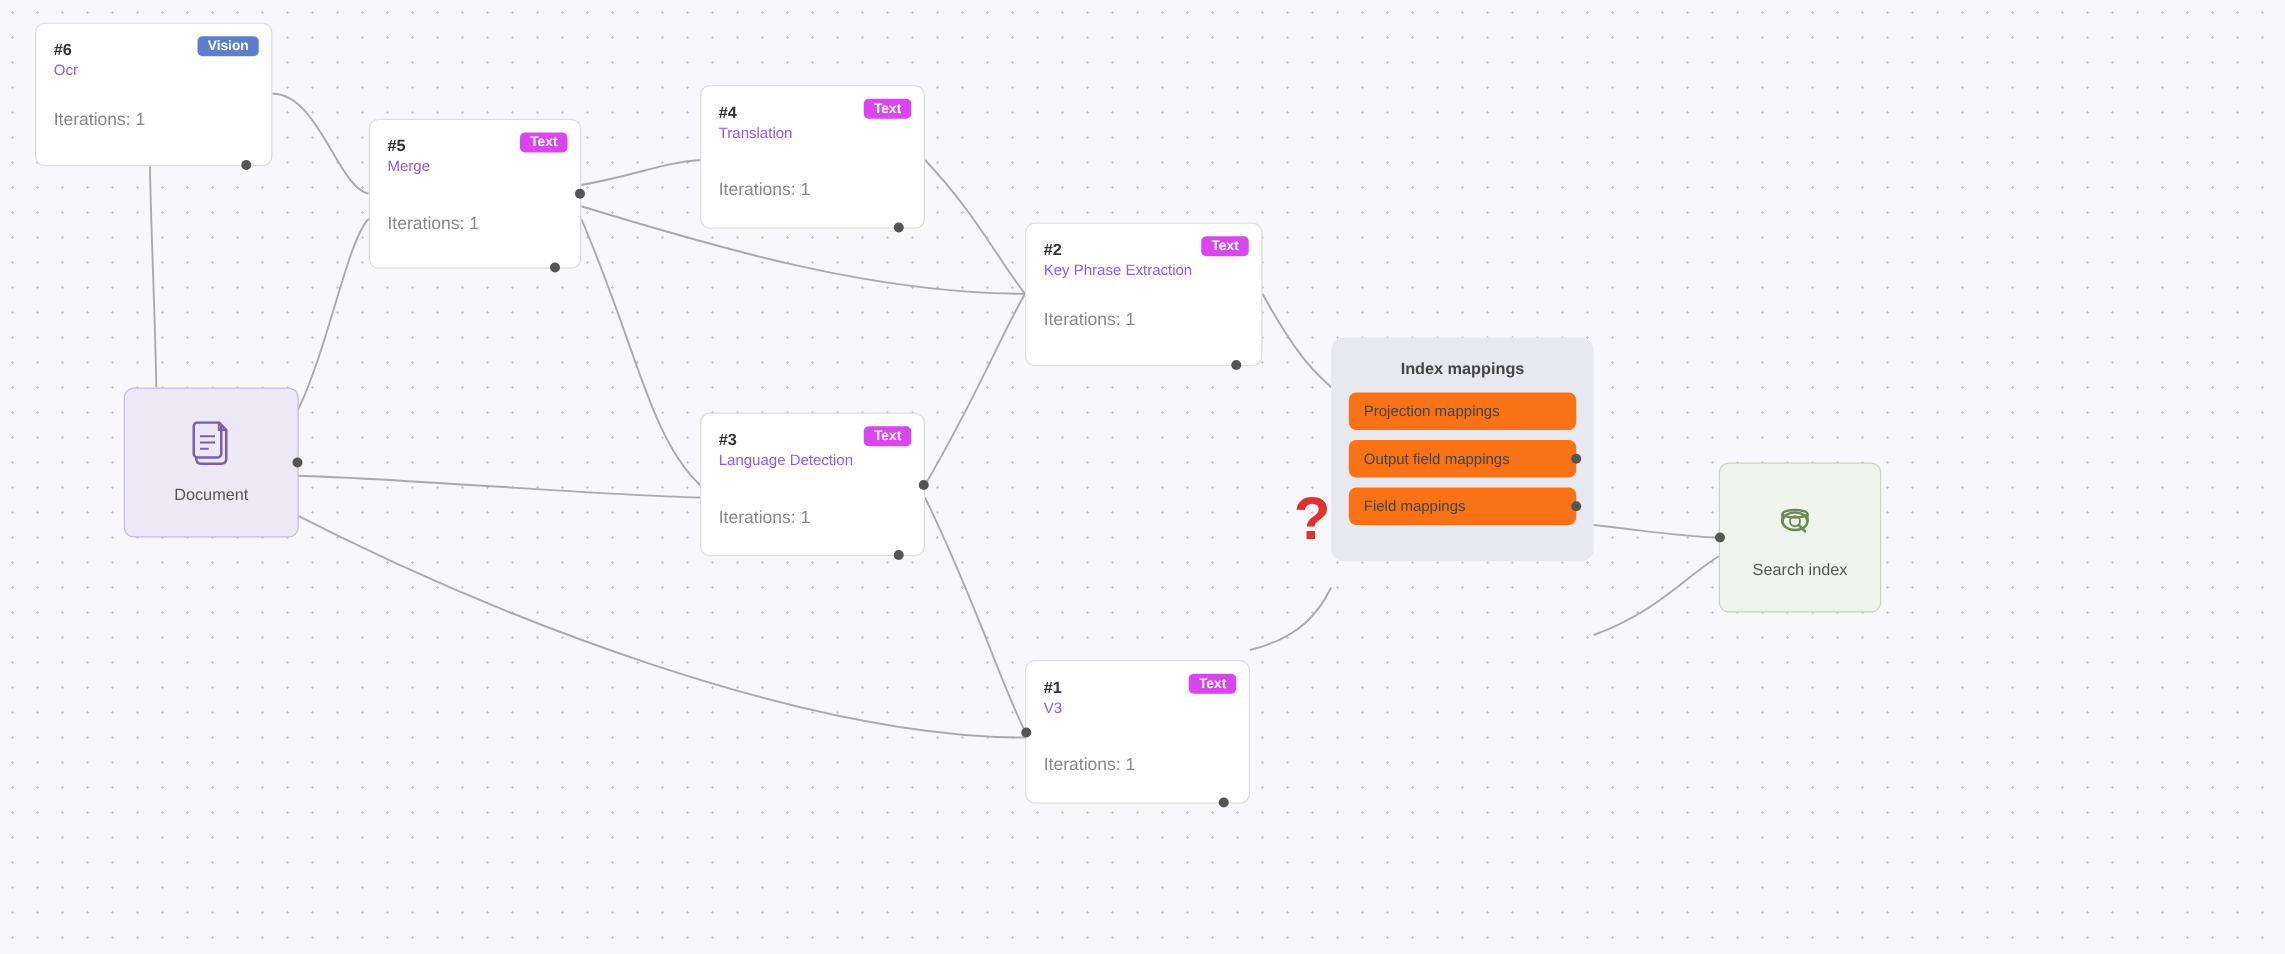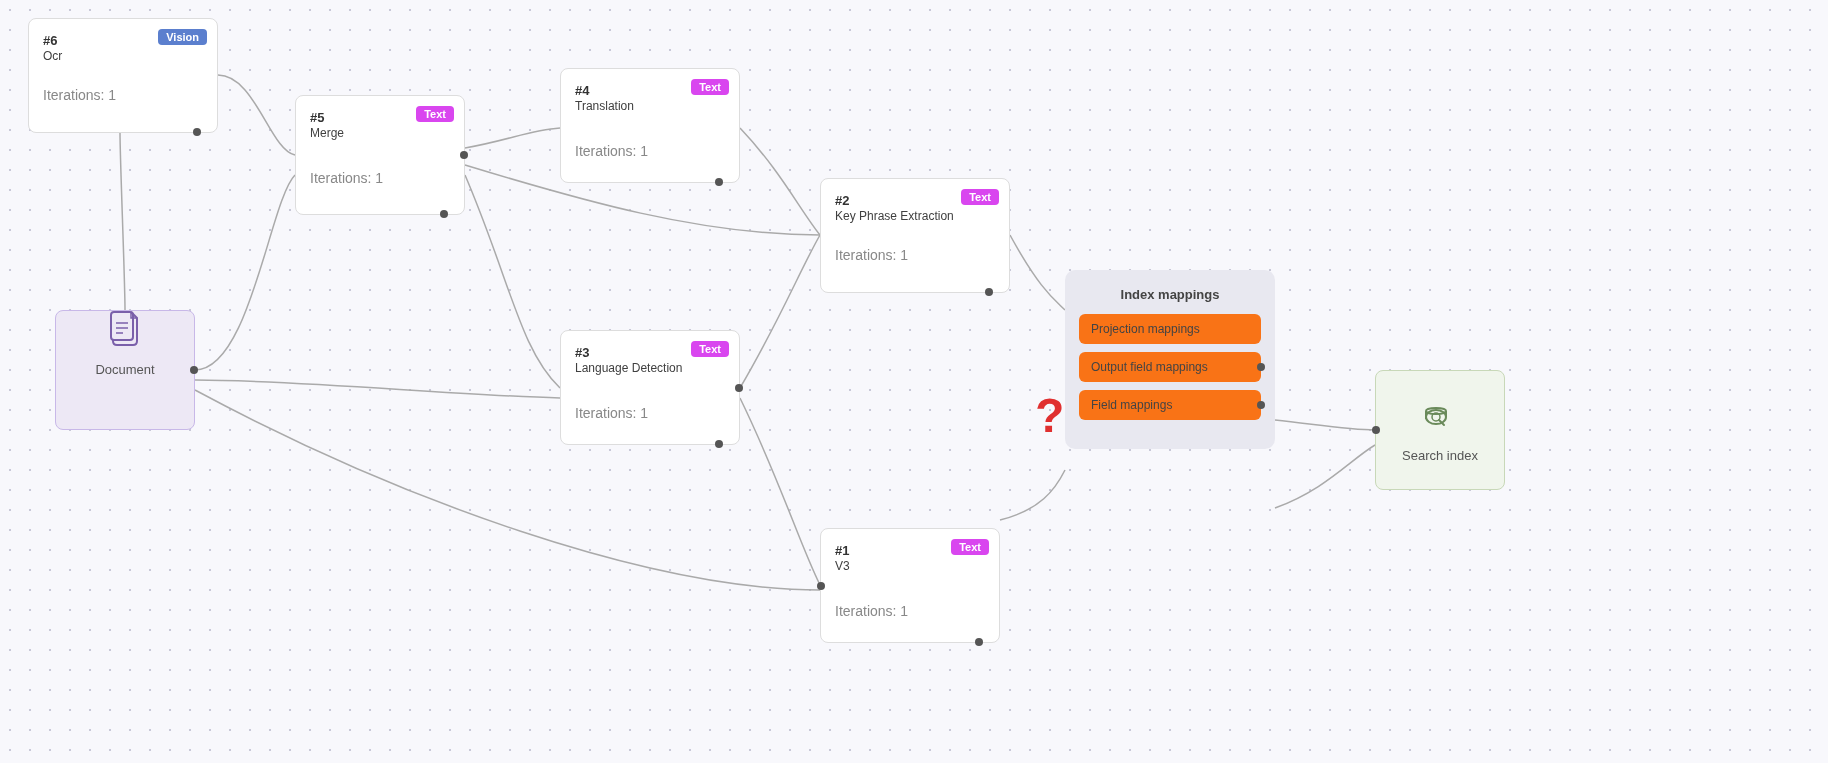--- a/index.html
+++ b/index.html
@@ -25,21 +25,21 @@
 
     .node-title {
       font-size: 13px;
       font-weight: 600;
       color: #333;
       margin-bottom: 2px;
     }
 
     .node-subtitle {
       font-size: 12px;
-      color: #404040;
+      color: #8b5cf6;
       margin-bottom: 8px;
     }
 
     .node-iterations {
       font-size: 14px;
       color: #888;
     }
 
     .badge {
       display: inline-block;
@@ -59,21 +59,23 @@
     .node-document {
       position: absolute;
       background: #ede8f5;
       border: 1px solid #c8b8e8;
       border-radius: 8px;
       width: 140px;
       height: 120px;
       display: flex;
       flex-direction: column;
       align-items: center;
+      justify-content: center;
       gap: 8px;
+      margin-left: 44px;
     }
 
     .node-document .doc-icon {
       font-size: 28px;
       color: #7a5faa;
     }
 
     .node-document .doc-label {
       font-size: 13px;
       color: #555;

